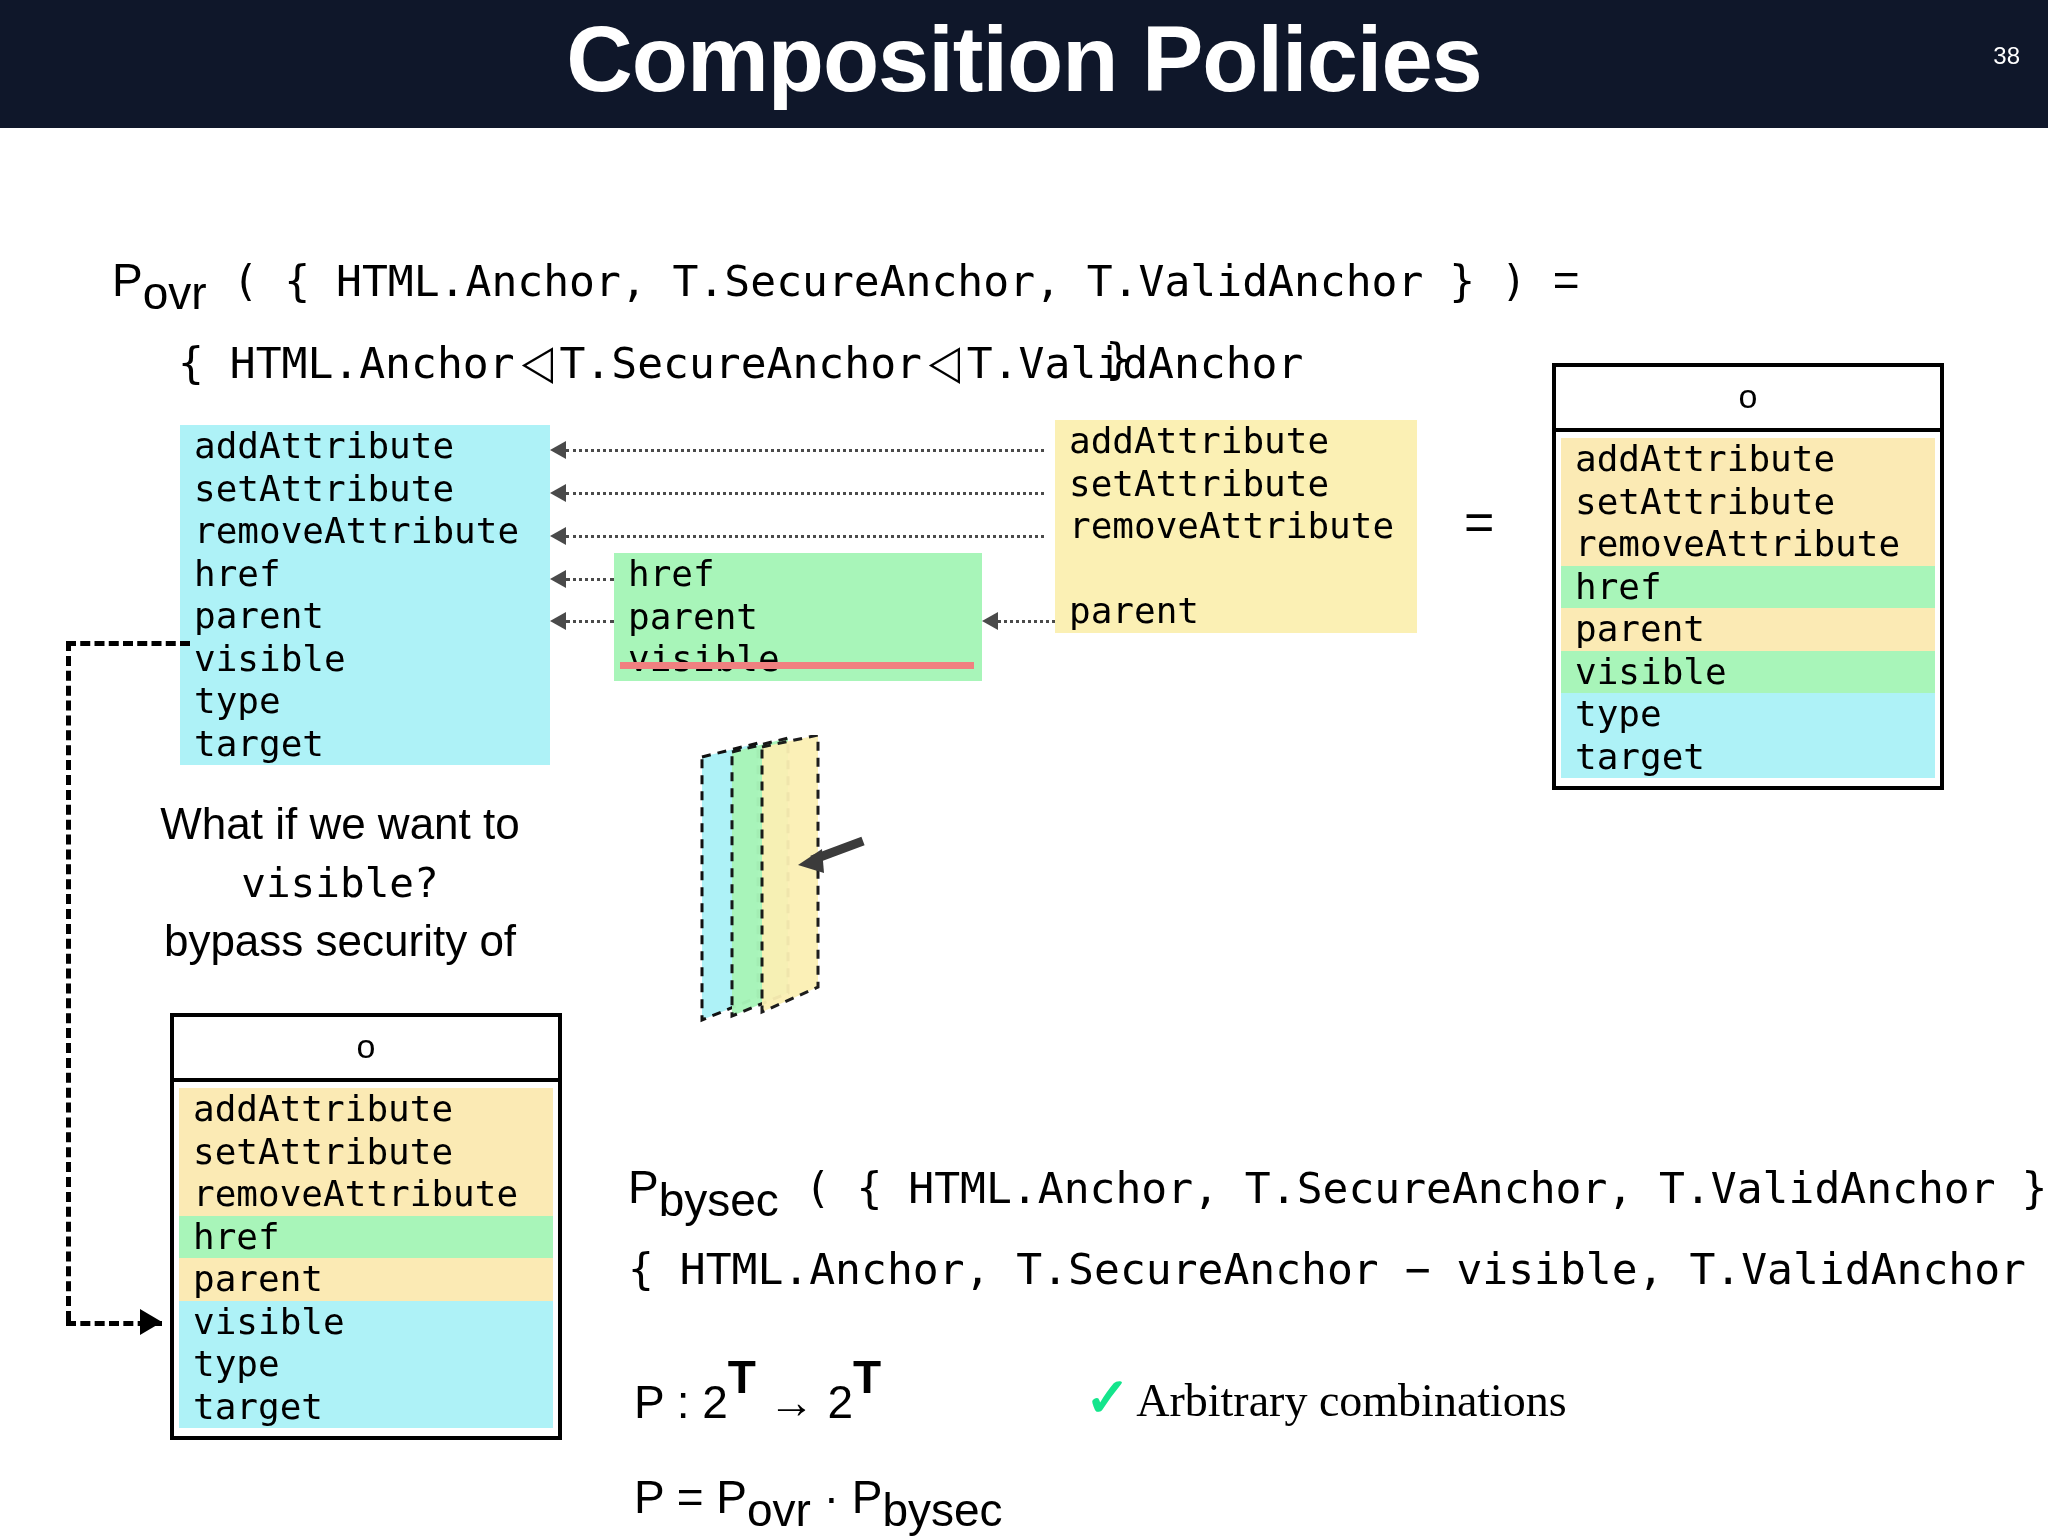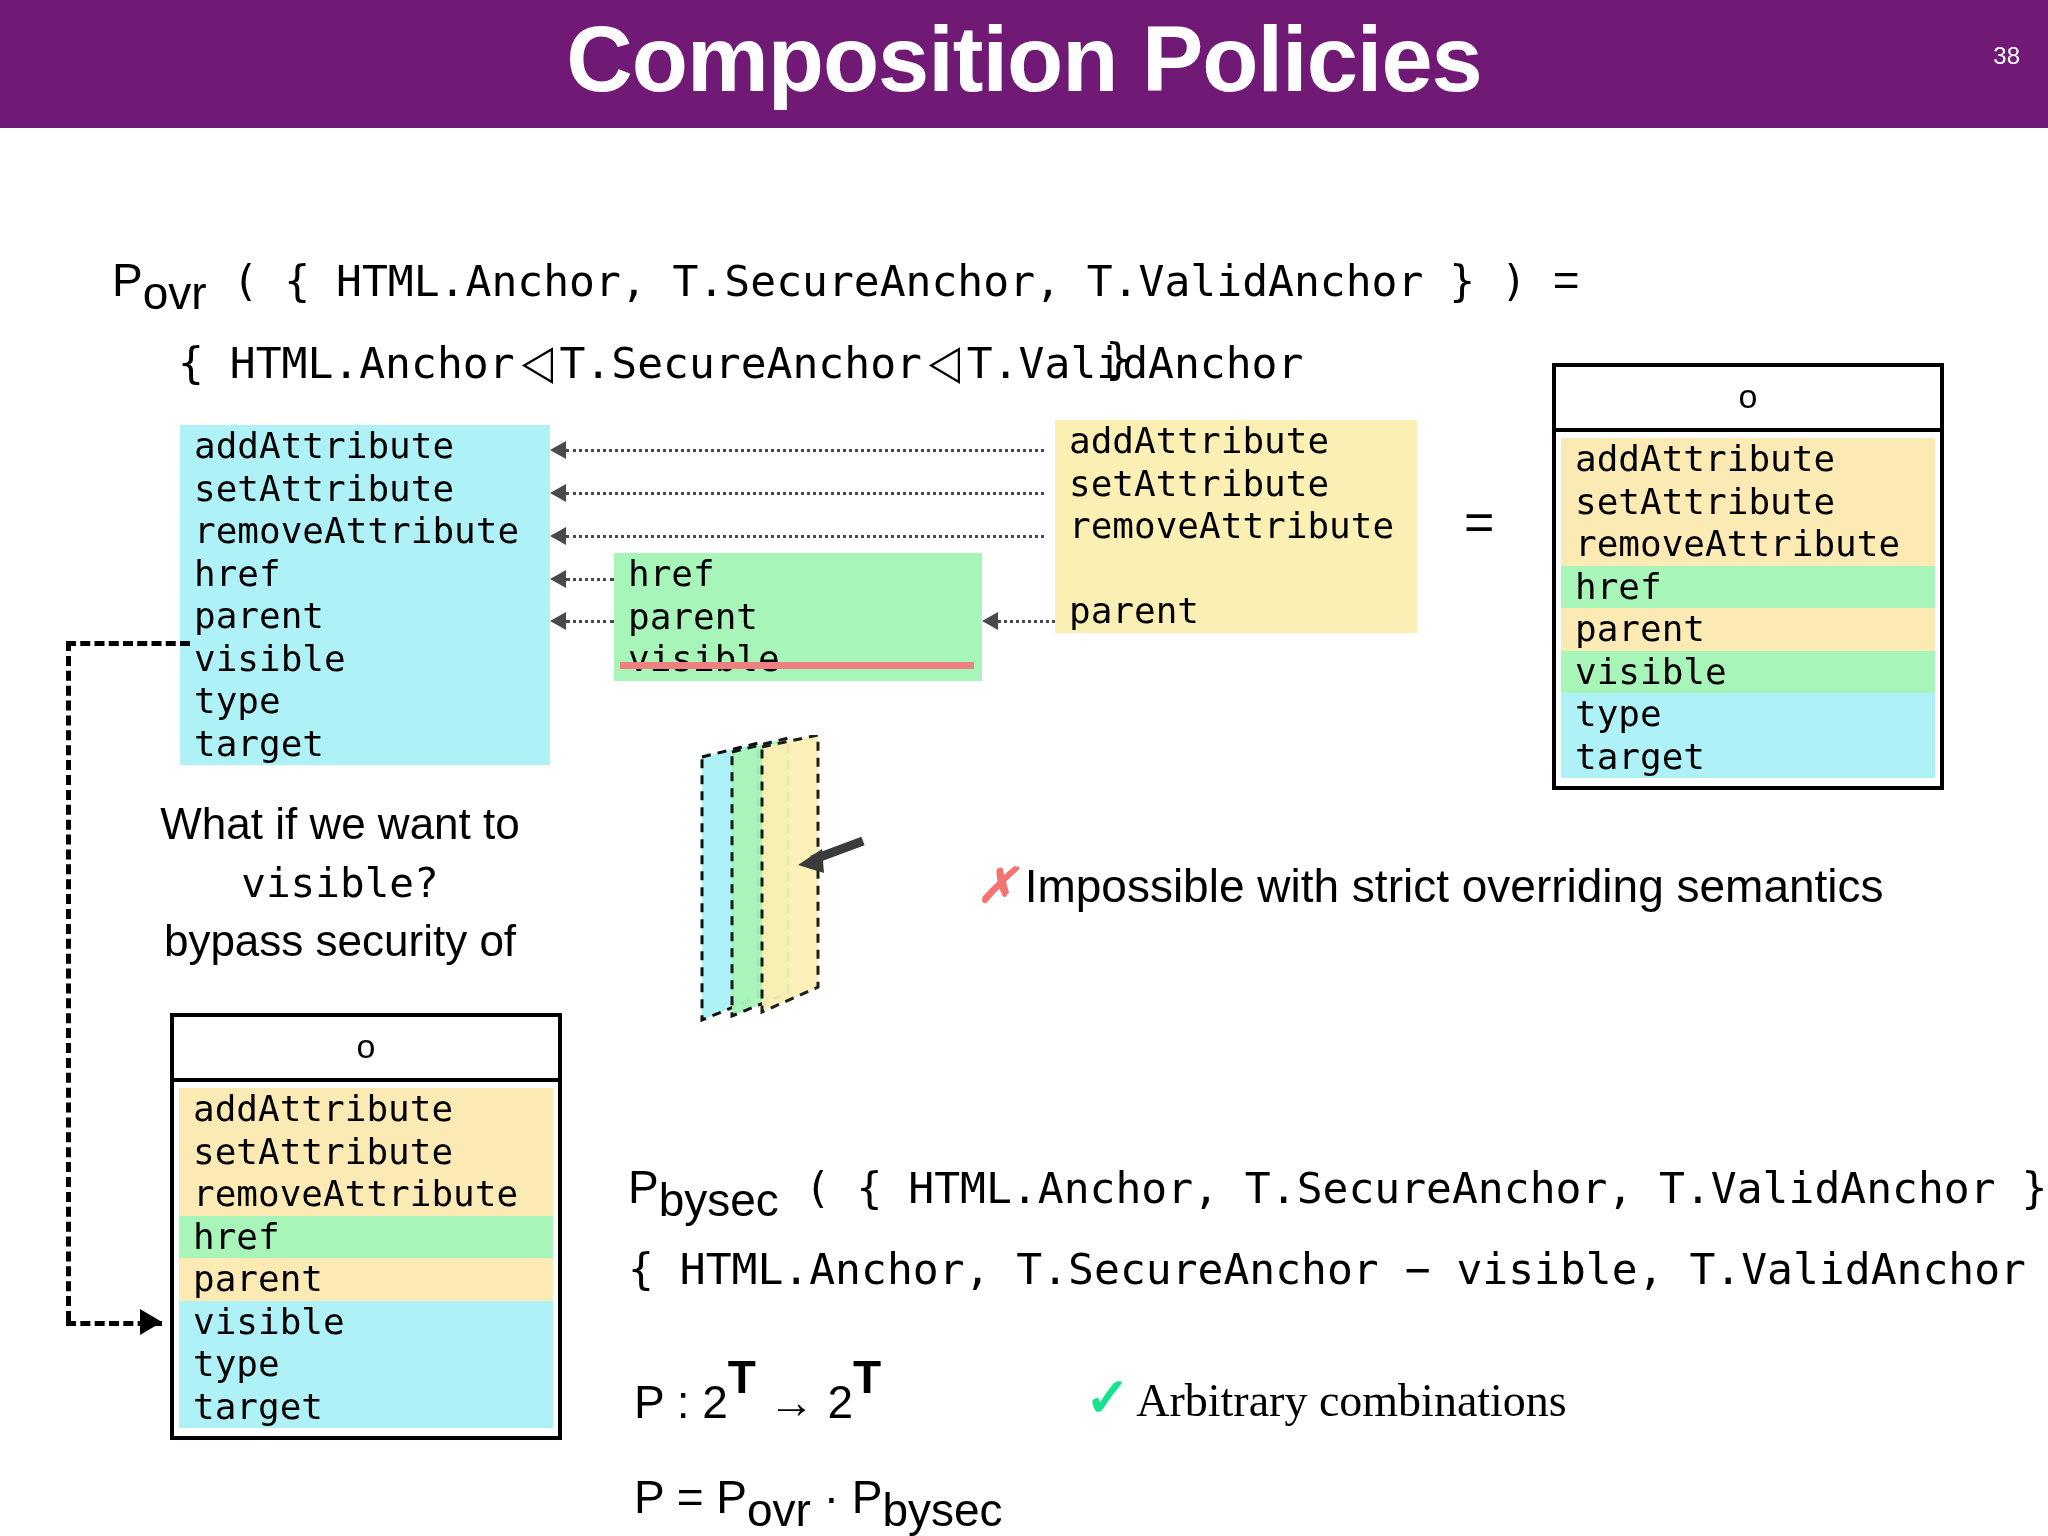--- a/index.html
+++ b/index.html
@@ -15,21 +15,21 @@
     font-family: "Liberation Sans", sans-serif;
     color: #000000;
   }
 
   
   #title-bar {
     position: absolute;
     left: 0; top: 0;
     width: 2048px;
     height: 128px;
-    background: #701a75;
+    background: #0f172a;
   }
   #title-text {
     position: absolute;
     left: 0; top: 0;
     width: 2048px;
     height: 128px;
     line-height: 118px;
     text-align: center;
     color: #ffffff;
     font-size: 92px;
@@ -389,23 +389,20 @@
     <polygon points="82,12 138,0 138,252 82,277" fill="#fbf0b4" stroke="#111111" stroke-width="3" stroke-dasharray="9,7" opacity="0.95"></polygon>
 
     <g>
       <line x1="183" y1="106" x2="132" y2="125" stroke="#3b3b3b" stroke-width="9"></line>
       <polygon points="118,130 142,114 144,138" fill="#3b3b3b"></polygon>
     </g>
   </svg>
 </div>
 
 <div id="note-impossible">
-  <div>
-    <span class="xmark">✗</span><span>Impossible with strict overriding semantics</span>
-  </div>
 </div>
 
 <div class="formula" id="formula-pbysec-line1">
   <span class="sym">P</span><sub class="sym">bysec</sub><span class="code"> ( { </span><span class="code">HTML.Anchor, T.SecureAnchor, T.ValidAnchor</span><span class="code"> } ) </span>
 </div>
 
 <div class="formula" id="formula-pbysec-line2">
   <span class="code">{ HTML.Anchor, T.SecureAnchor − visible, T.ValidAnchor }</span>
 </div>
 

